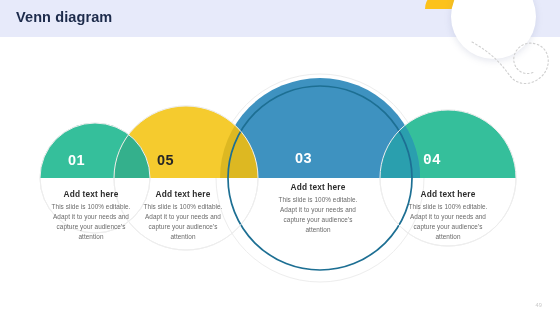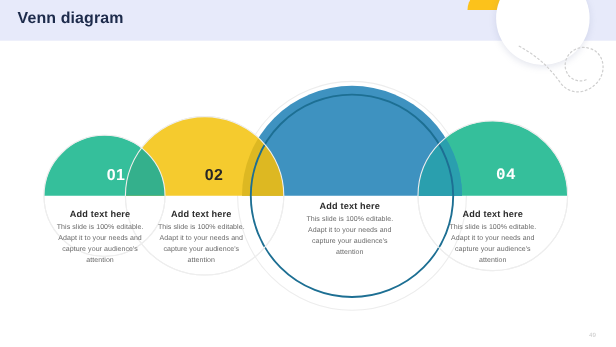--- a/index.html
+++ b/index.html
@@ -41,21 +41,21 @@
   
   .venn-stage{
     position:absolute;left:0;top:0;width:560px;height:315px;
   }
   .venn-svg{position:absolute;left:0;top:0;}
 
   
   .badge{
     position:absolute;
     font-size:14.5px;font-weight:bold;letter-spacing:.4px;
-    text-align:right;
+    text-align:left;
   }
   .badge-01{left:68px;top:152px;width:46px;color:#ffffff;}
   .badge-02{left:157px;top:152px;width:46px;color:#262626;}
   .badge-03{left:295px;top:150px;width:46px;color:#ffffff;}
   .badge-04{left:423px;top:152px;width:46px;color:#ffffff;font-family:Liberation Mono, monospace;}
 
   
   .txtblock{position:absolute;text-align:center;}
   .txt-head{
     font-size:8.3px;font-weight:bold;color:#2c2c2c;
@@ -150,21 +150,22 @@
         <circle cx="95" cy="178" r="55" fill="none" stroke="#eeeeee" stroke-width="1"></circle>
         <circle cx="186" cy="178" r="72" fill="none" stroke="#eeeeee" stroke-width="1"></circle>
         <circle cx="448" cy="178" r="68" fill="none" stroke="#eeeeee" stroke-width="1"></circle>
       </g>
 
       <rect x="0" y="168" width="560" height="11" fill="#ffffff" opacity="0"></rect>
     </svg>
   </div>
 
   <div class="badge badge-01">01</div>
-  <div class="badge badge-02">02</div>
+  <div class="badge badge-02">05</div>
+  <div class="badge badge-03">03</div>
   <div class="badge badge-04">04</div>
 
   <div class="txtblock tb-01">
     <div class="txt-head">Add text here</div>
     <div class="txt-body">This slide is 100% editable. Adapt it to your needs and capture your audience's attention</div>
   </div>
   <div class="txtblock tb-02">
     <div class="txt-head">Add text here</div>
     <div class="txt-body">This slide is 100% editable. Adapt it to your needs and capture your audience's attention</div>
   </div>

